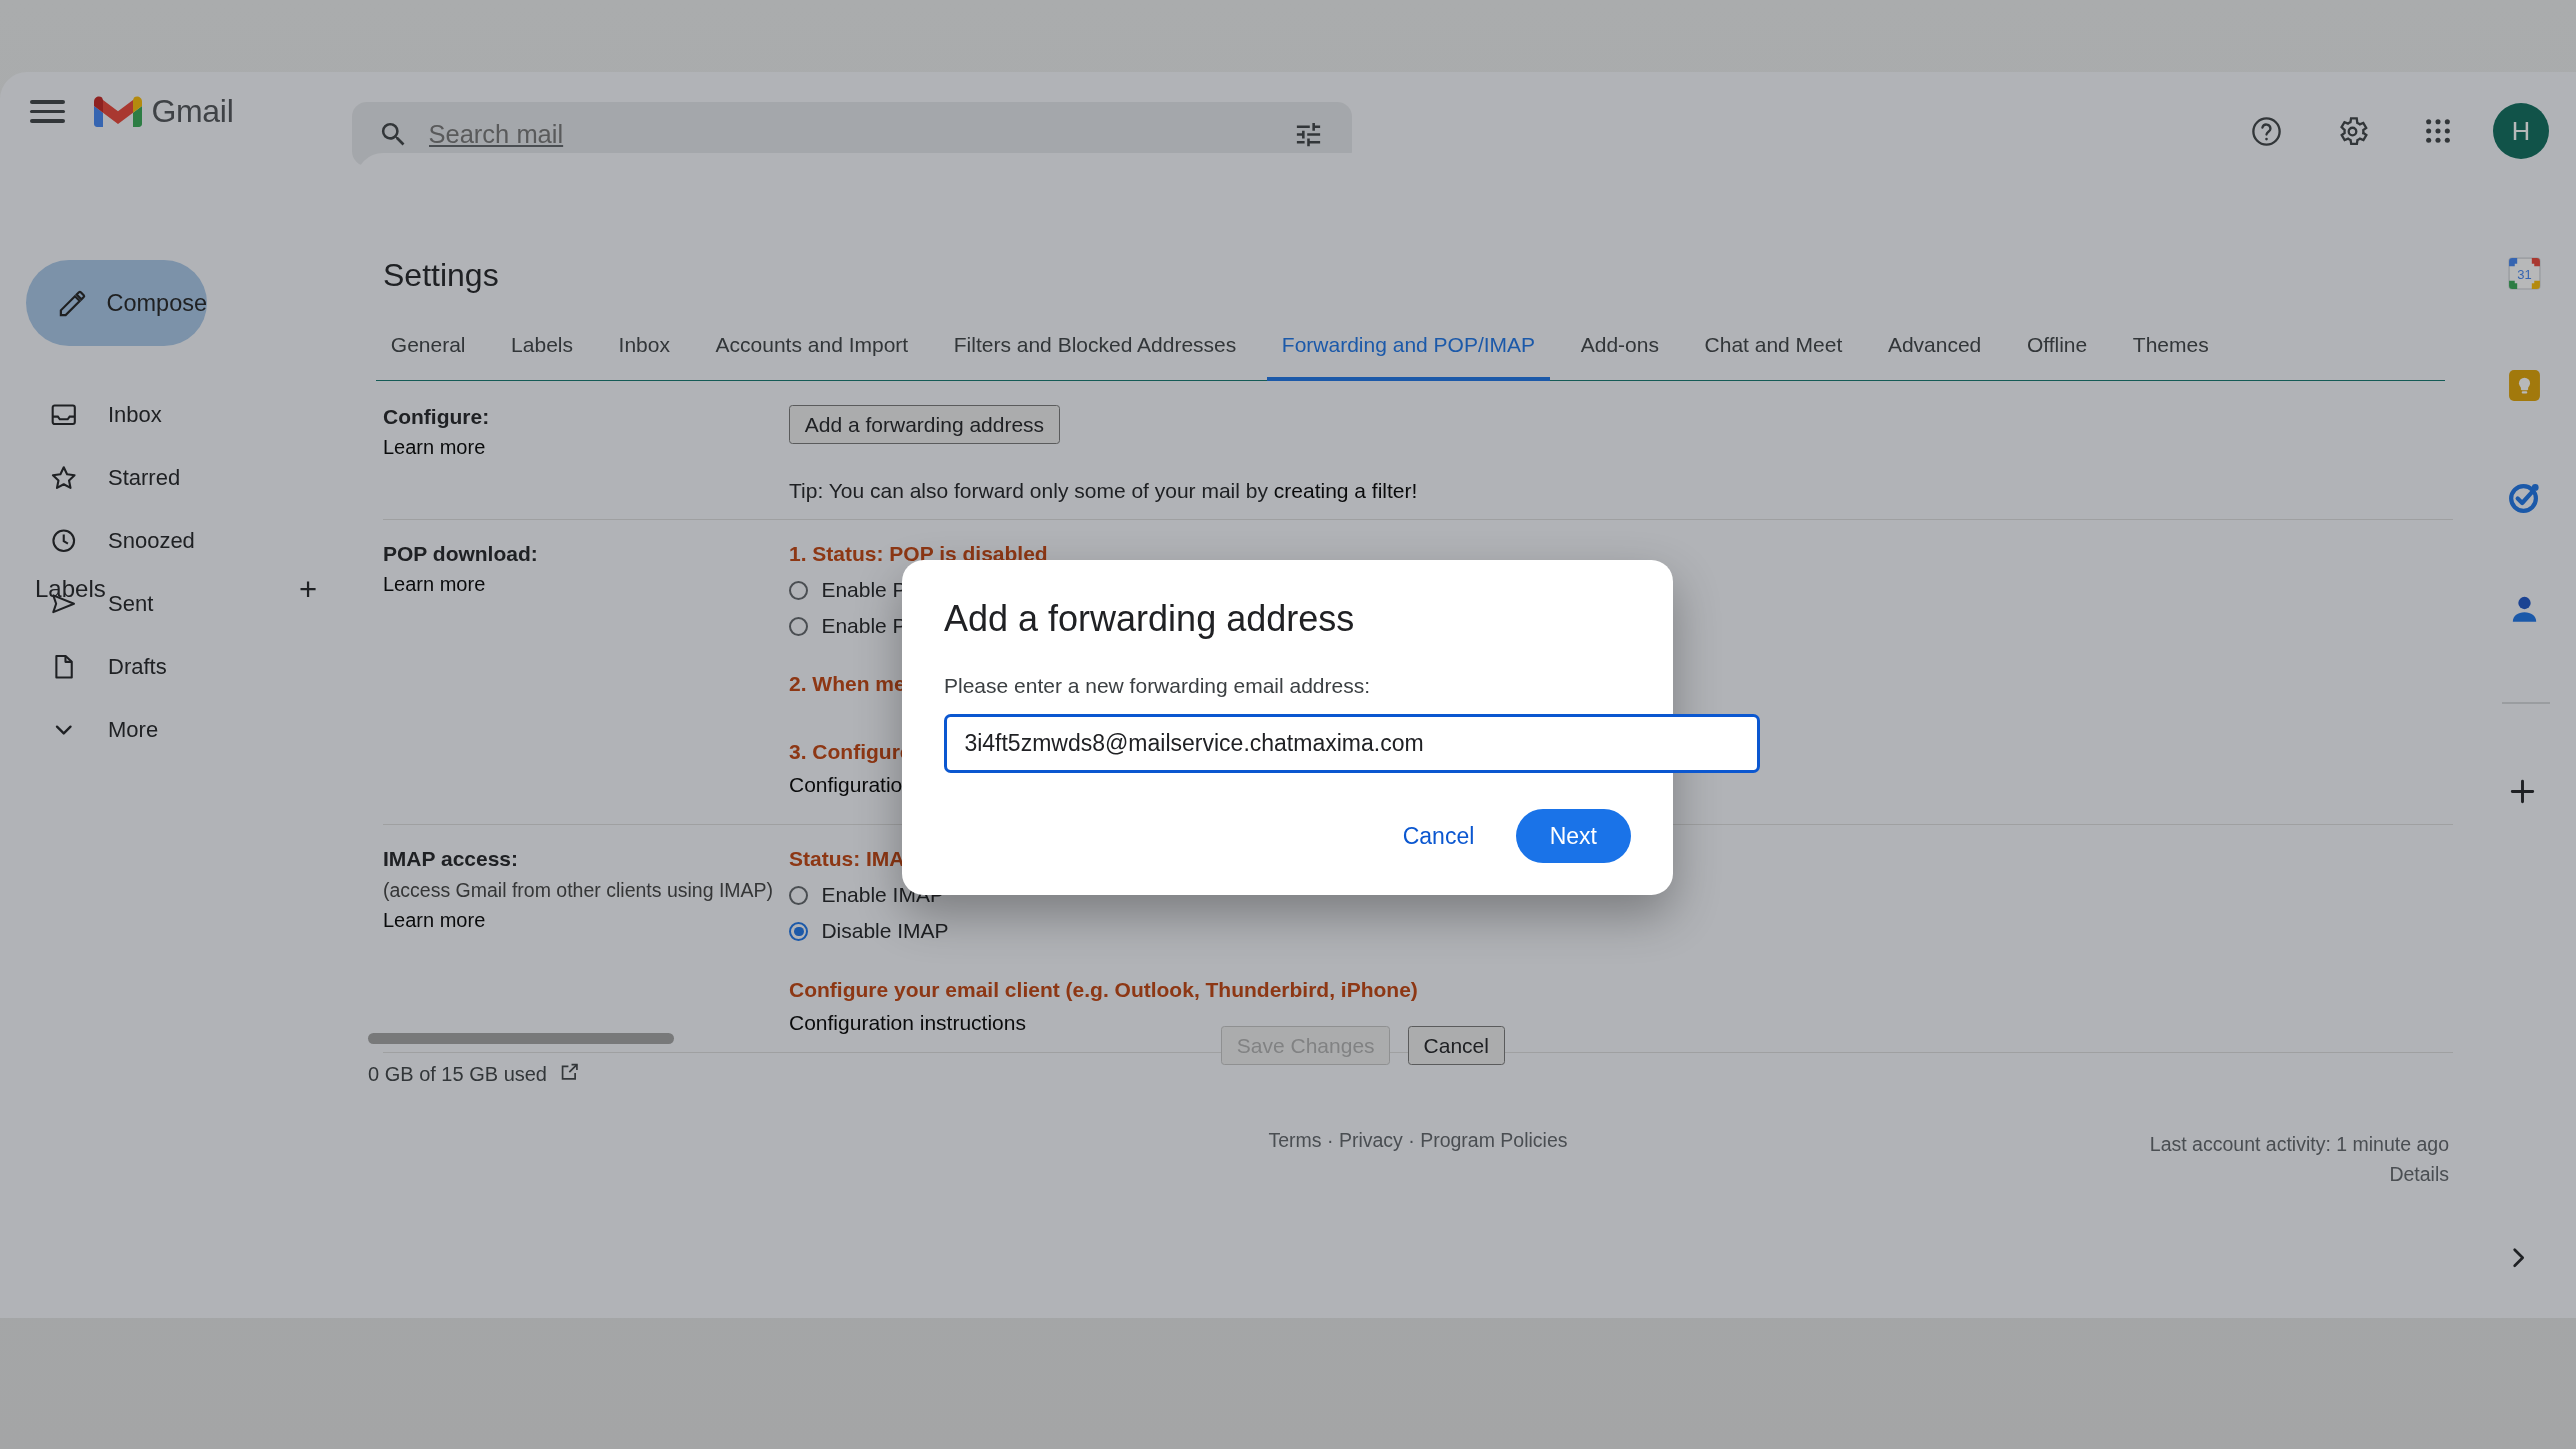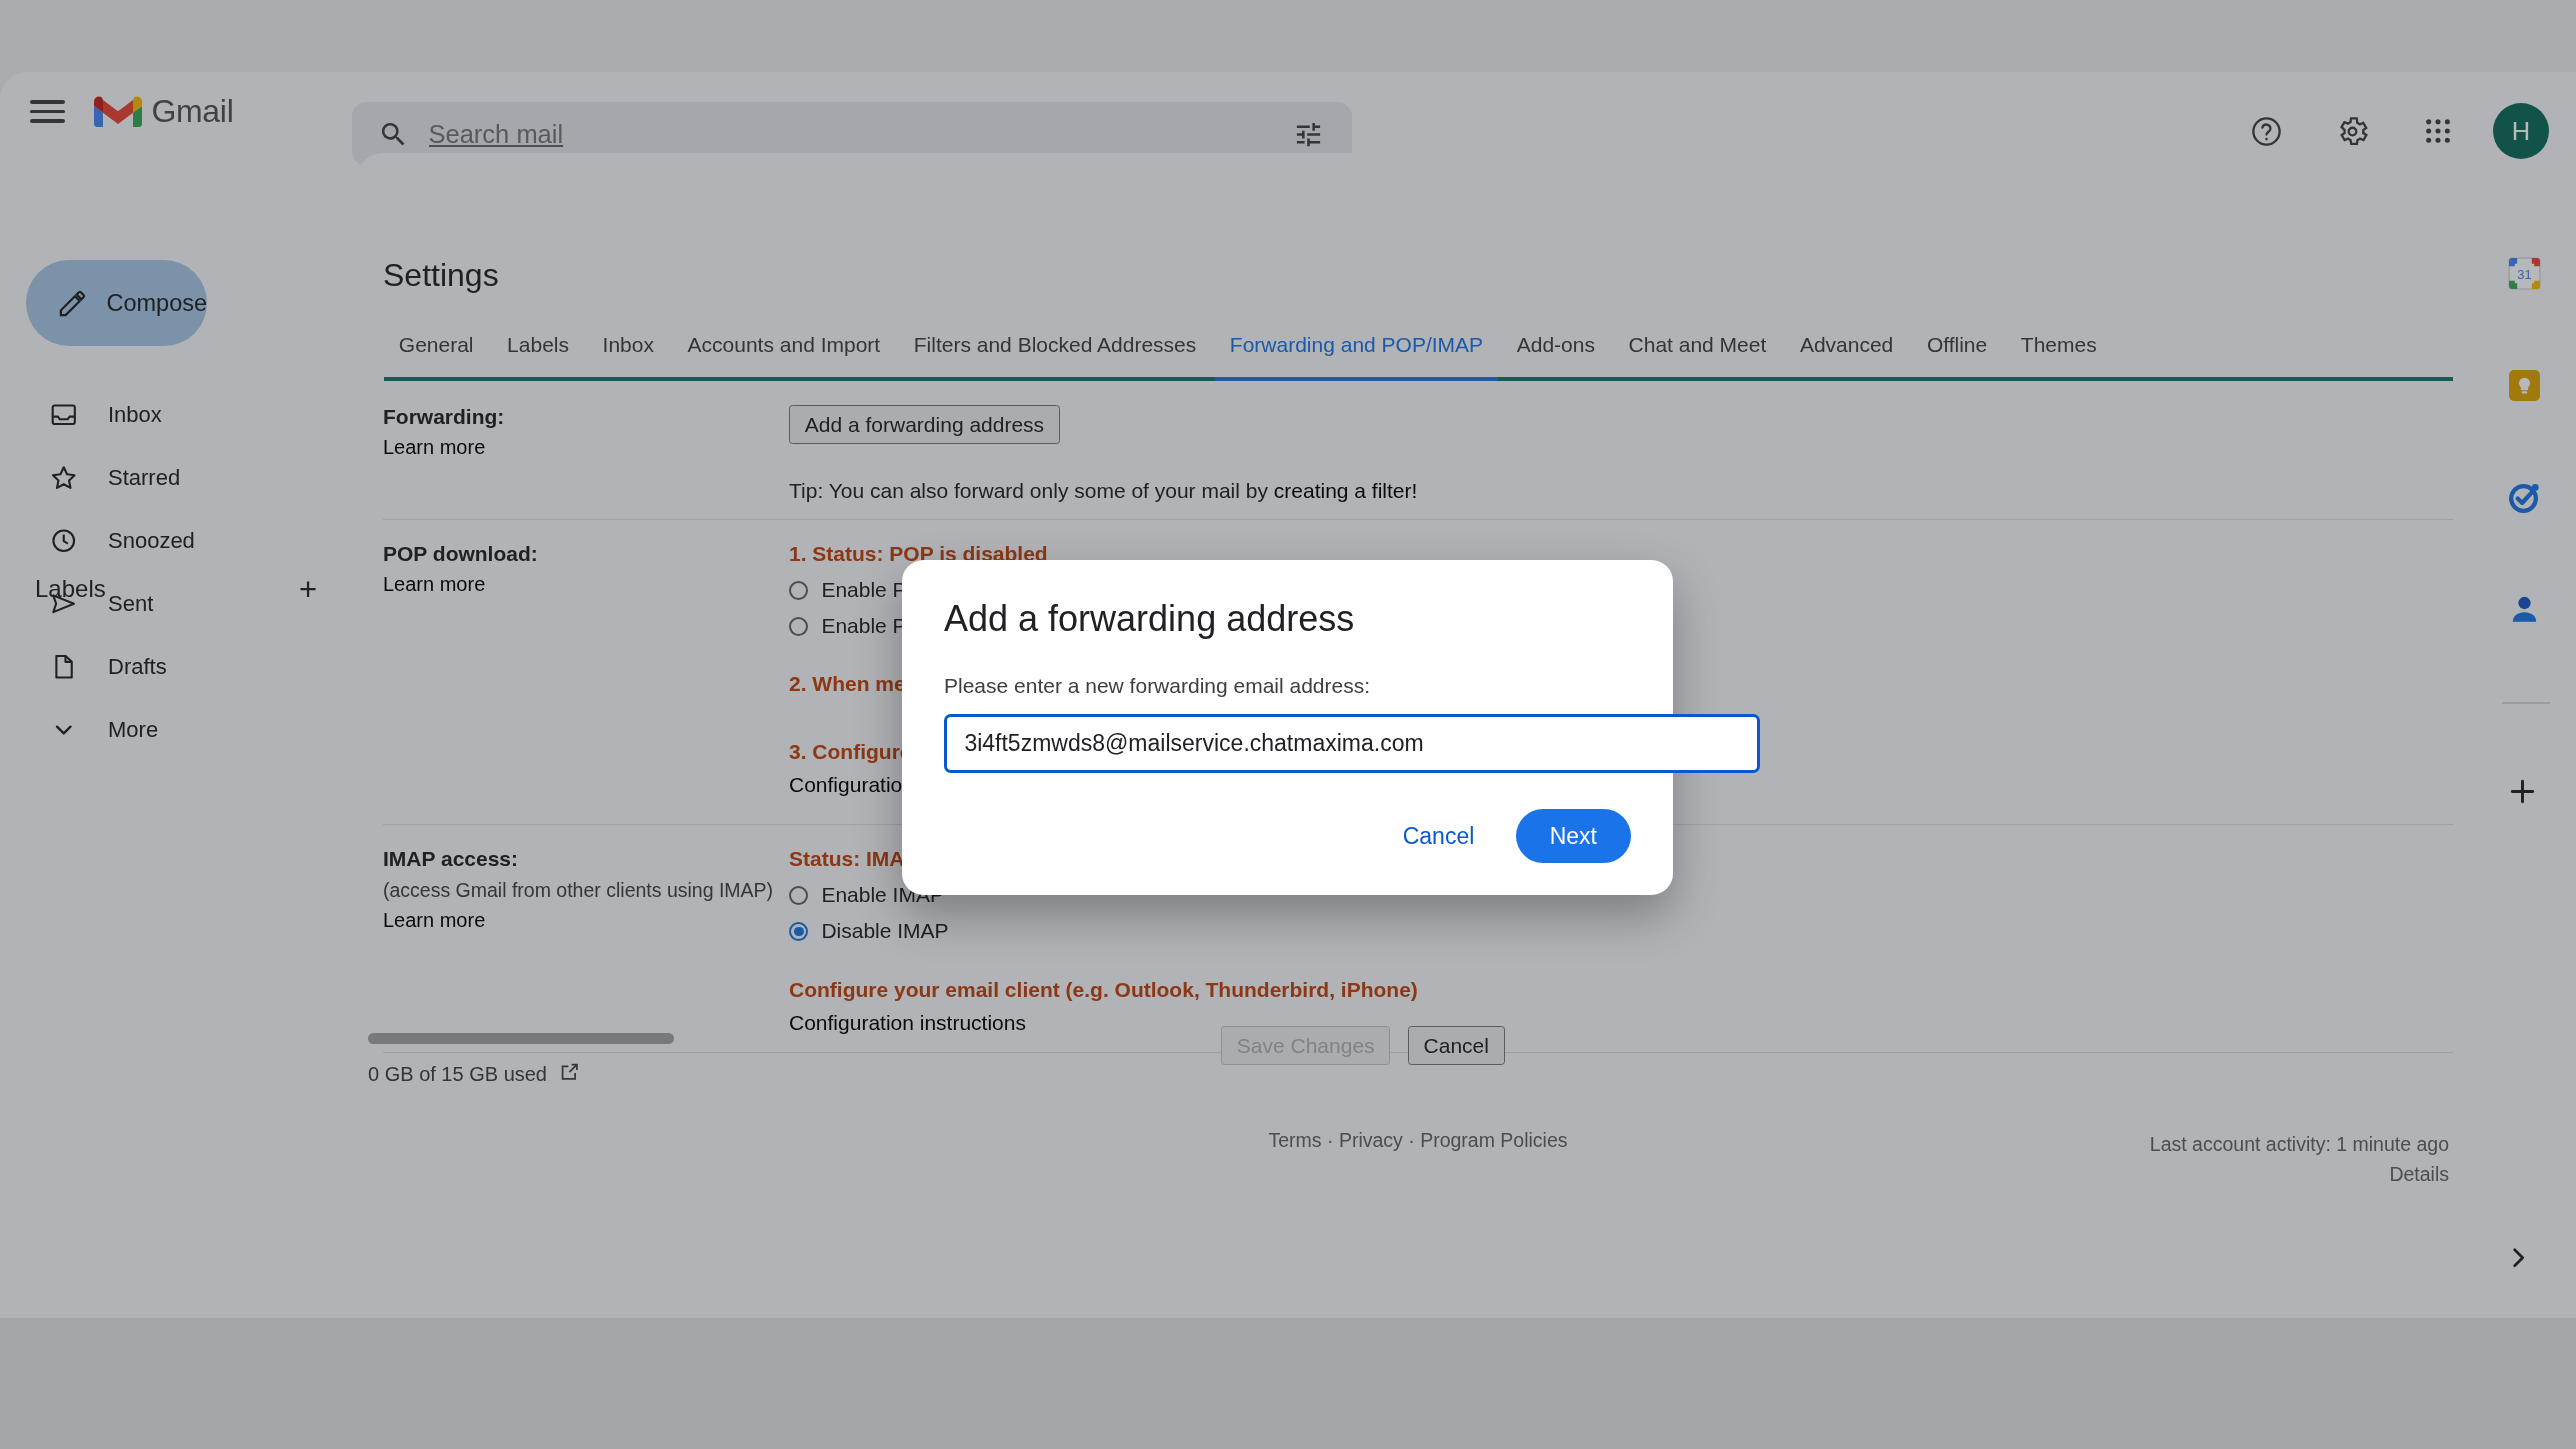--- a/index.html
+++ b/index.html
@@ -121,24 +121,24 @@
     width: 2120px; height: 1166px;
     background: #f6f8fc;
     border-radius: 27px 0 0 0;
   }
   #page-title {
     position: absolute; left: 27px; top: 104px;
     font-size: 32px; color: #202124;
   }
 
   #tabs {
-    position: absolute; left: 28px; top: 180px;
+    position: absolute; left: 20px; top: 180px;
     width: 2069px; height: 48px;
-    display: flex; align-items: flex-start; gap: 4px;
-    border-bottom: 4px solid #0f766e;
+    display: flex; align-items: flex-start; gap: 16px;
+    border-bottom: 1px solid #0f766e;
   }
   .tab {
     height: 48px; padding: 0 14.8px;
     font-size: 21px; color: #3c4043;
     white-space: nowrap;
   }
   .tab.active { color: #1a73e8; border-bottom: 4.7px solid #1a73e8; }
 
   .sec { position: absolute; left: 27px; width: 2070px; }
   .sec-row { display: flex; }
@@ -412,21 +412,21 @@
         <span class="tab">Add-ons</span>
         <span class="tab">Chat and Meet</span>
         <span class="tab">Advanced</span>
         <span class="tab">Offline</span>
         <span class="tab">Themes</span>
       </div>
 
       <div class="sec" style="top:252px">
         <div class="sec-row">
           <div class="sec-label">
-            <div class="h">Forwarding:</div>
+            <div class="h">Configure:</div>
             <a class="lm lnk">Learn more</a>
           </div>
           <div class="sec-body">
             <button class="btn-classic">Add a forwarding address</button>
             <div class="tip">
               <span>Tip: You can also forward only some of your mail by </span><a class="lnk">creating a filter!</a>
             </div>
           </div>
         </div>
       </div>

